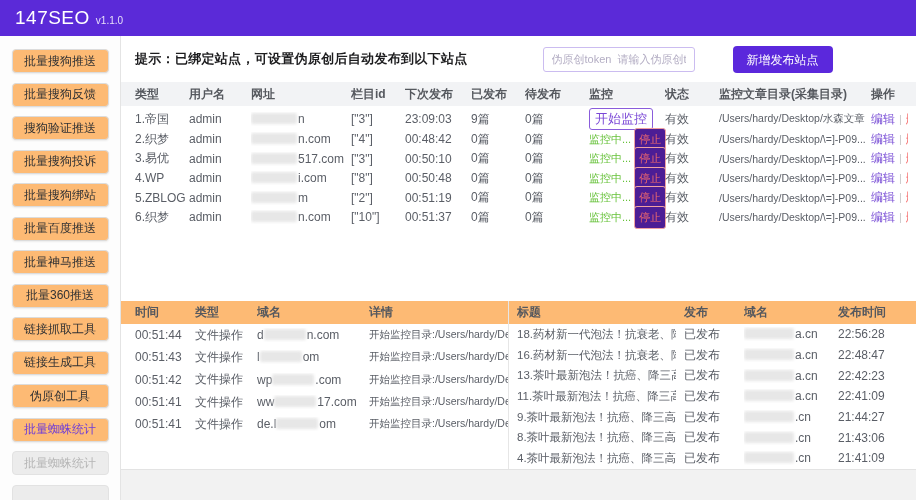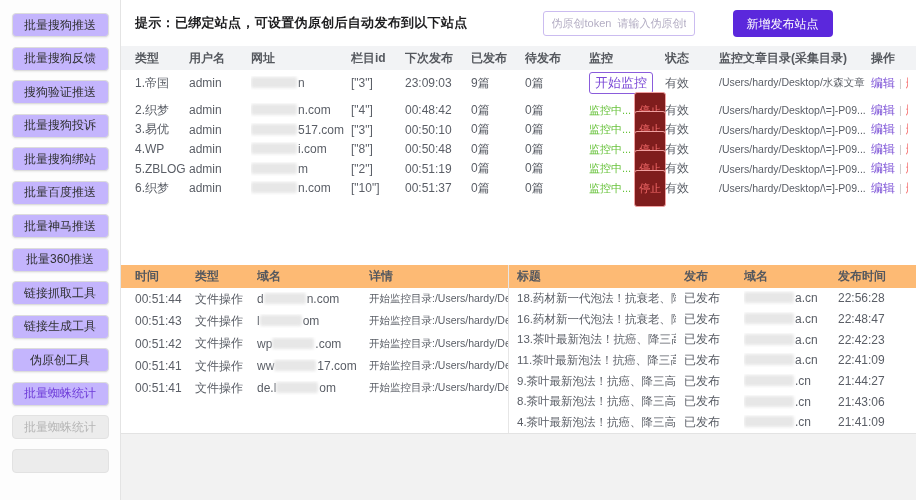--- a/index.html
+++ b/index.html
@@ -12,21 +12,21 @@
     padding-left:15px; flex:none; }
   .brand { font-size:19px; letter-spacing:.5px; font-weight:400; }
   .version { font-size:10px; margin-left:6px; opacity:.85; margin-top:4px; }
 
   .body-row { flex:1; display:flex; min-height:0; }
 
   
   .sidebar { width:121px; flex:none; background:#fdfdfd; border-right:1px solid #e4e4e4;
     padding-top:13px; overflow:hidden; }
   .side-btn { display:block; width:97px; height:24px; margin:0 auto 9.5px auto;
-    background:#c4b5fd; border:1px solid #dcdcdc; border-radius:4px; font-size:12px;
+    background:#fdba74; border:1px solid #dcdcdc; border-radius:4px; font-size:12px;
     color:#303133; box-shadow:0 1px 2px rgba(0,0,0,.07); cursor:pointer;
     font-family:inherit; white-space:nowrap; }
   .side-btn.active { color:#6d3bd8; }
   .side-btn.disabled { background:#ececec; color:#b5b5b5; border-color:#e2e2e2; box-shadow:none; }
 
   
   .main { flex:1; display:flex; flex-direction:column; background:#fff; min-width:0; }
 
   .toolbar { display:flex; align-items:center; margin:9px 8px 9px 14px; height:28px; flex:none;gap:29px; }
   .tip { font-size:13px; font-weight:700; color:#1d1d1f; letter-spacing:.3px; }
@@ -46,22 +46,22 @@
   .dir { font-size:10.5px; }
   .redact { display:inline-block; height:11px; background:#e7e7e7; border-radius:2px;
     filter:blur(1.5px); vertical-align:-1px; margin-right:1px; }
   .r-url { width:46px; }
   .r-dom { width:42px; }
   .r-dom2 { width:50px; }
   .monitor-cell { overflow:visible; }
   .btn-outline-purple { border:1px solid #8a5cdb; color:#7a47d6; background:#fff;
     border-radius:3px; font-size:13px; padding:1px 5px; cursor:pointer; font-family:inherit; }
   .monitoring { color:#67c23a; font-size:11px; margin-right:3px; }
-  .btn-outline-red { border:1px solid #f0a1a1; color:#f56c6c; background:#7f1d1d;
-    border-radius:3px; font-size:11px; padding:10px 4px; cursor:pointer; font-family:inherit; }
+  .btn-outline-red { border:1px solid #f0a1a1; color:#f56c6c; background:#4c1d95;
+    border-radius:3px; font-size:11px; padding:3px 4px; cursor:pointer; font-family:inherit; }
   .actions a { text-decoration:none; font-size:12px; cursor:pointer; }
   .lnk-edit { color:#7a4fd6; }
   .lnk-del { color:#f56c6c; }
   .sep { color:#c8c8c8; margin:0 4px; font-size:11px; }
 
   
   .logs { display:flex; margin-top:76px; border-bottom:1px solid #e3e3e3; flex:none; }
   .log-left { width:387px; flex:none; }
   .log-right { flex:1; border-left:1px solid #e6e6e6; min-width:0; }
   .lg-row { display:grid; grid-template-columns:60px 62px 112px 1fr; align-items:center;
@@ -72,20 +72,24 @@
   .lg-head .cell, .lgr-head .cell { font-weight:600; color:#55585e; }
   .detail { font-size:10.5px; }
   .title-cell { font-size:11.5px; }
 
   .bottom-fill { flex:1; background:#f2f2f2; }
 </style>
 </head>
 <body>
 
 <div class="app">
+  <header class="topbar">
+    <span class="brand">147SEO</span>
+    <span class="version">v1.1.0</span>
+  </header>
 
   <div class="body-row">
     <aside class="sidebar" id="sidebar">
         <button class="side-btn"><span>批量搜狗推送</span></button>
         <button class="side-btn"><span>批量搜狗反馈</span></button>
         <button class="side-btn"><span>搜狗验证推送</span></button>
         <button class="side-btn"><span>批量搜狗投诉</span></button>
         <button class="side-btn"><span>批量搜狗绑站</span></button>
         <button class="side-btn"><span>批量百度推送</span></button>
         <button class="side-btn"><span>批量神马推送</span></button>

